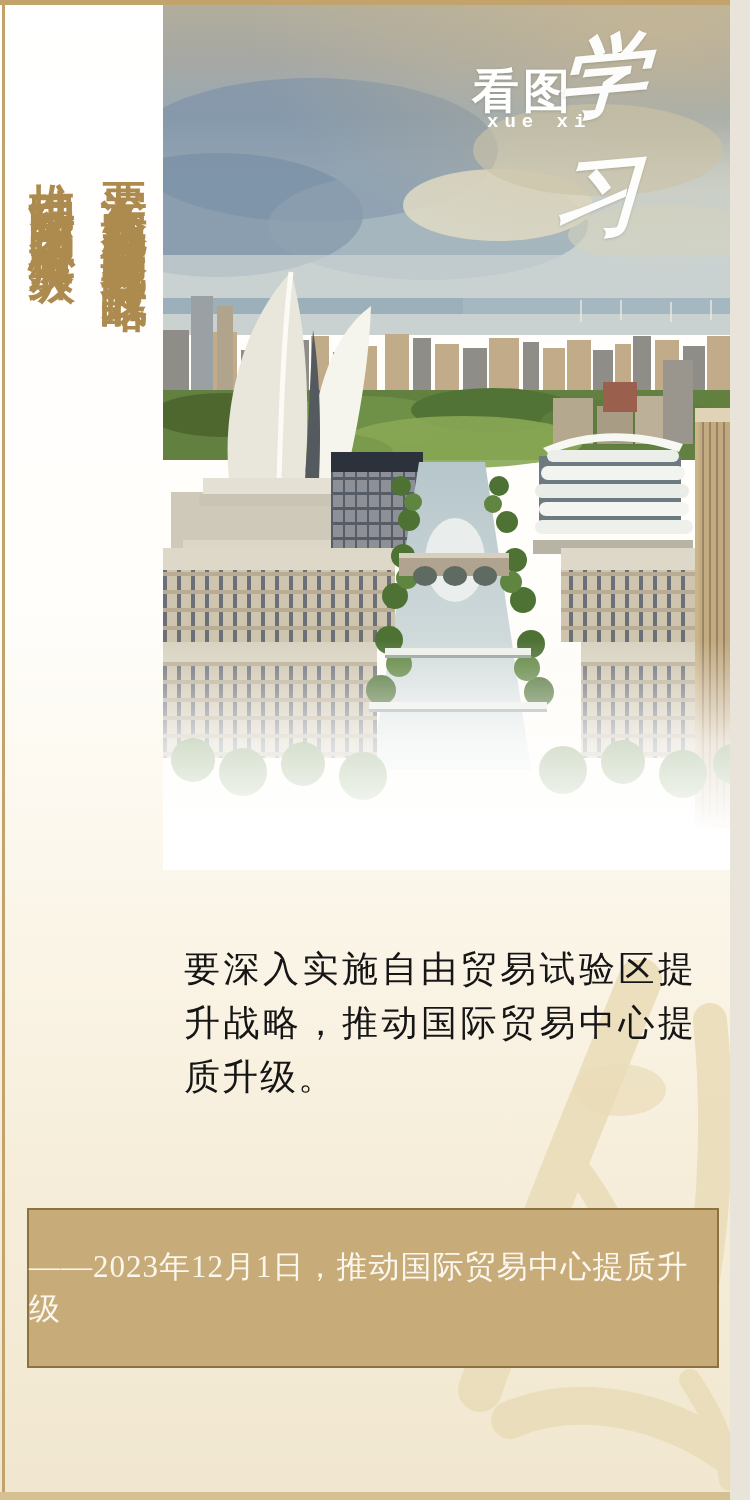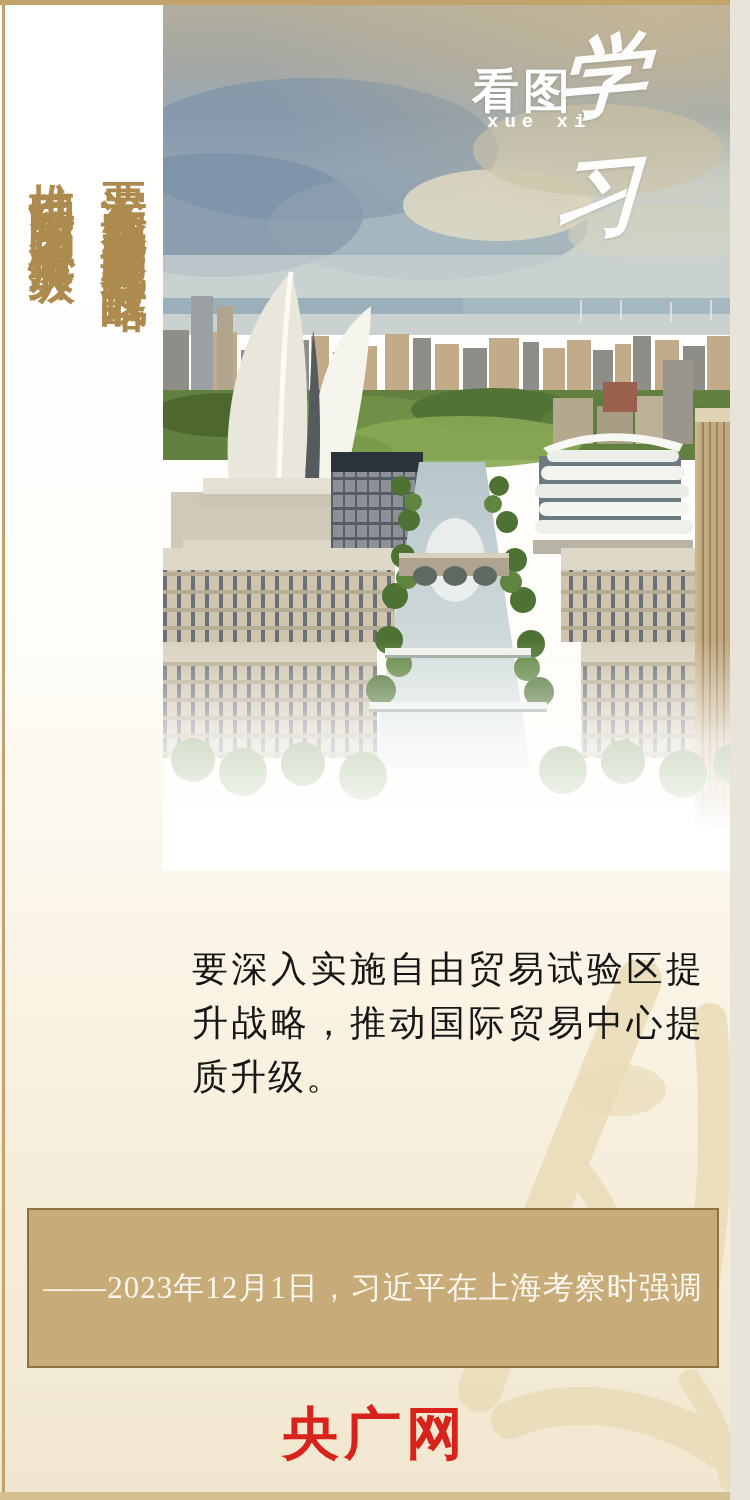--- a/index.html
+++ b/index.html
@@ -28,21 +28,21 @@
   
   .headline{
     position:absolute;left:8px;top:146px;height:920px;width:152px;z-index:3;
     writing-mode:vertical-rl;text-orientation:upright;
     color:#ad8b4f;font-weight:bold;font-size:46px;letter-spacing:7px;line-height:72px;
   }
   .headline span{display:block;}
   
   .para{
     position:absolute;left:184px;top:942px;width:512px;z-index:2;
-    color:#161616;font-size:36px;letter-spacing:2px;line-height:54px;text-align:justify;margin-left:8px;
+    color:#161616;font-size:36px;letter-spacing:2px;line-height:54px;text-align:justify;
   }
   
   .watermark{position:absolute;left:390px;top:960px;width:357px;height:540px;z-index:1;}
   
   .attr-box{
     position:absolute;left:27px;top:1208px;width:692px;height:160px;z-index:2;
     background:#c7ac79;border:2px solid #8c7240;box-sizing:border-box;
     display:flex;align-items:center;justify-content:center;
   }
   .attr-text{color:#fbf7ee;font-size:31px;letter-spacing:1px;}
@@ -268,18 +268,17 @@
   <div class="brand brand-pinyin">xue xi</div>
 
   <div class="headline">
     <span>要深入实施自由贸易试验区提升战略</span>
     <span>推动国际贸易中心提质升级</span>
   </div>
 
   <div class="para">要深入实施自由贸易试验区提升战略，推动国际贸易中心提质升级。</div>
 
   <div class="attr-box">
-    <div class="attr-text">——2023年12月1日，习近平在上海考察时强调</div>
+    <div class="attr-text">——2023年12月1日，推动国际贸易中心提质升级</div>
   </div>
 
-  <div class="footer-logo">央广网</div>
 
 </div>
 
 </body></html>

